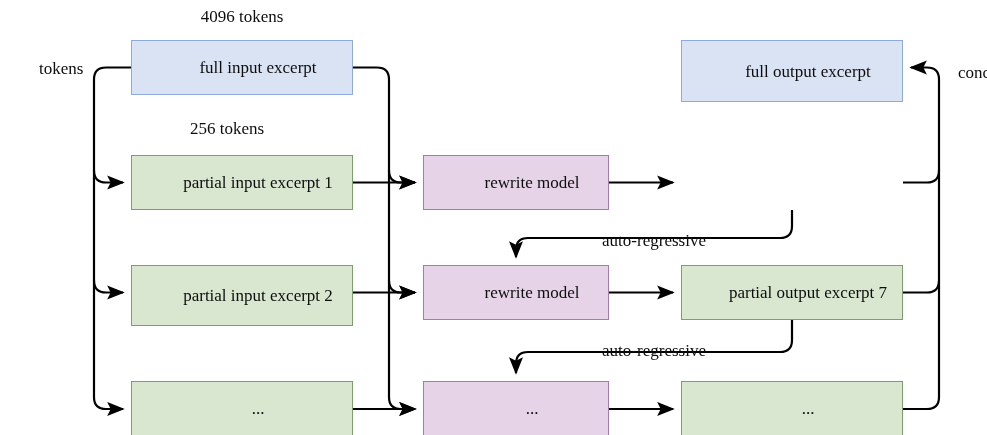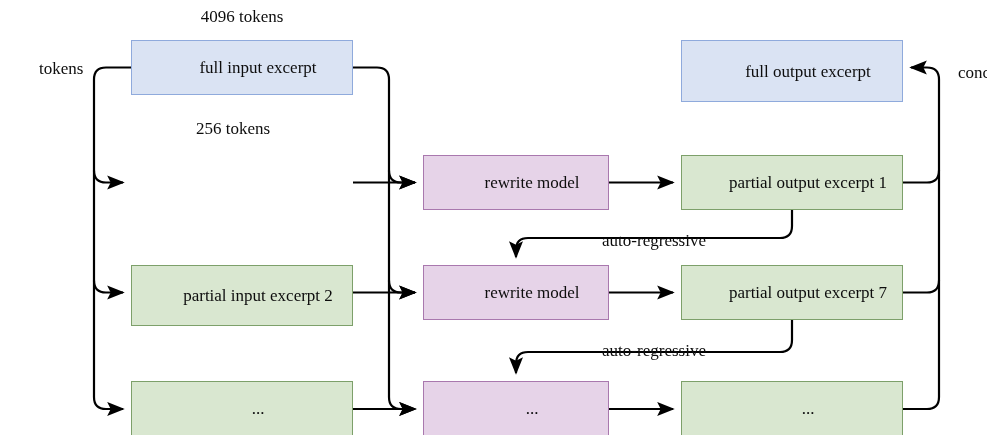--- a/index.html
+++ b/index.html
@@ -105,28 +105,31 @@
     <path class="edge-path" d="M761,210 L761,226 Q761,238 749,238 L497,238 Q485,238 485,250 L485,257" marker-end="url(#arrowhead)"></path>
 
     <path class="edge-path" d="M761,320 L761,340 Q761,352 749,352 L497,352 Q485,352 485,364 L485,373" marker-end="url(#arrowhead)"></path>
 
     <path class="edge-path" d="M872,409 L896,409 Q908,409 908,397 L908,79.5 Q908,67.5 896,67.5 L880,67.5" marker-end="url(#arrowhead)"></path>
     <path class="edge-path" d="M872,182.5 L896,182.5 Q908,182.5 908,170.5"></path>
     <path class="edge-path" d="M872,292.5 L896,292.5 Q908,292.5 908,280.5"></path>
   </svg>
 
   <div class="ann ann-center" style="left:211px; top:16px;">4096 tokens</div>
-  <div class="ann ann-center" style="left:202px; top:128px;">256 tokens</div>
+  <div class="ann ann-center" style="left:196px; top:128px;">256 tokens</div>
   <div class="ann" style="left:8px; top:60px;">tokens</div>
   <div class="ann" style="left:927px; top:64px;">concat</div>
   <div class="ann ann-center" style="left:623px; top:240px;">auto-regressive</div>
   <div class="ann ann-center" style="left:623px; top:350px;">auto-regressive</div>
 
   <div class="node node-blue" style="left:100px; top:40px; width:222px; height:55px;">
     <span class="node-label">full input excerpt</span>
+  </div>
+  <div class="node node-green" style="left:100px; top:155px; width:222px; height:55px;">
+    <span class="node-label">partial input excerpt 1</span>
   </div>
   <div class="node node-green" style="left:100px; top:265px; width:222px; height:61px;">
     <span class="node-label">partial input excerpt 2</span>
   </div>
   <div class="node node-green" style="left:100px; top:381px; width:222px; height:55px;">
     <span class="node-label">...</span>
   </div>
 
   <div class="node node-purple" style="left:392px; top:155px; width:186px; height:55px;">
     <span class="node-label">rewrite model</span>
@@ -134,23 +137,20 @@
   <div class="node node-purple" style="left:392px; top:265px; width:186px; height:55px;">
     <span class="node-label">rewrite model</span>
   </div>
   <div class="node node-purple" style="left:392px; top:381px; width:186px; height:55px;">
     <span class="node-label">...</span>
   </div>
 
   <div class="node node-blue" style="left:650px; top:40px; width:222px; height:62px;">
     <span class="node-label">full output excerpt</span>
   </div>
-  <div class="node node-green" style="left:650px; top:155px; width:222px; height:55px;">
-    <span class="node-label">partial output excerpt 1</span>
-  </div>
   <div class="node node-green" style="left:650px; top:265px; width:222px; height:55px;">
     <span class="node-label">partial output excerpt 7</span>
   </div>
   <div class="node node-green" style="left:650px; top:381px; width:222px; height:55px;">
     <span class="node-label">...</span>
   </div>
 
 </div>
 
 </body></html>

